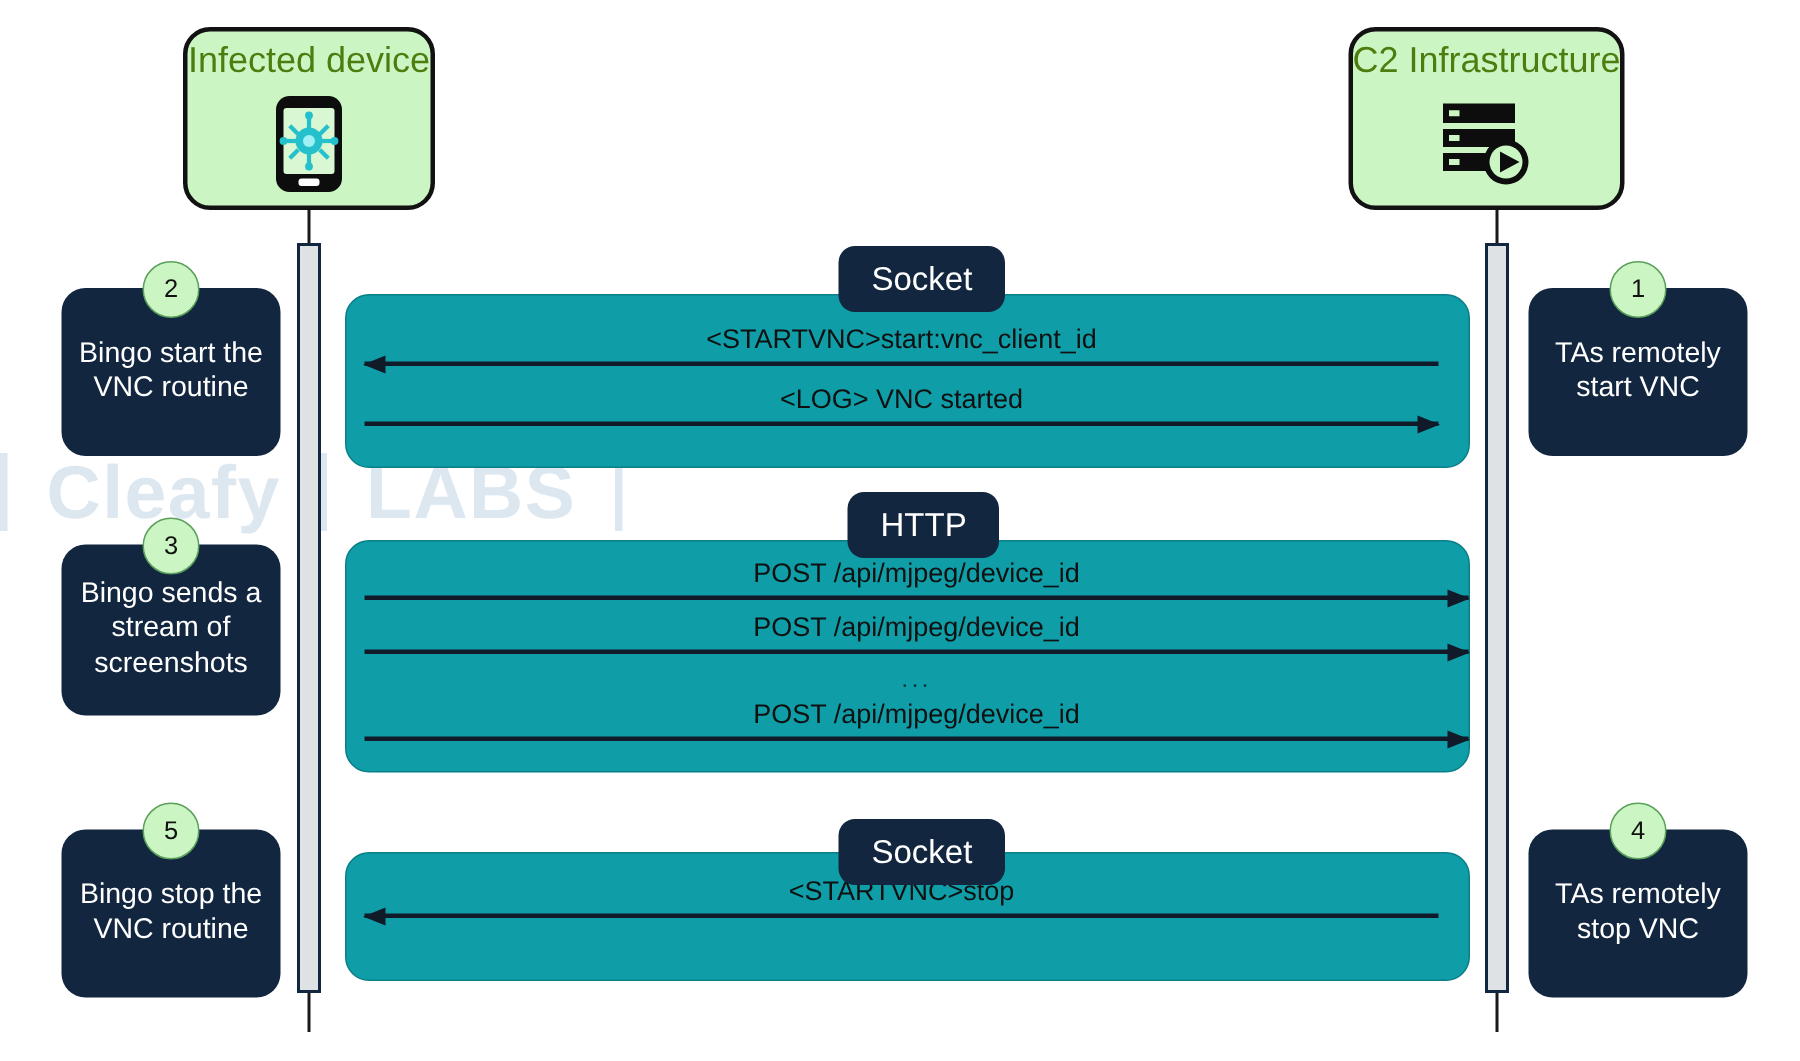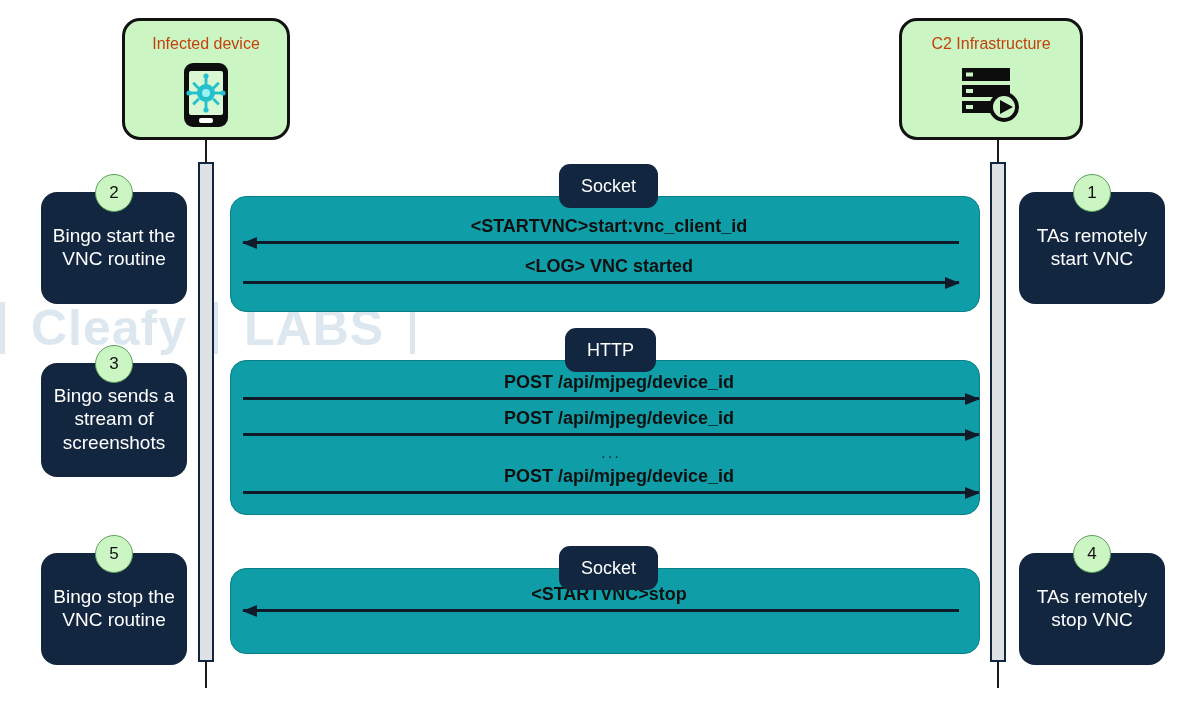--- a/index.html
+++ b/index.html
@@ -50,23 +50,23 @@
     background: #ccf5c4;
     border: 3px solid #121212;
     border-radius: 18px;
     box-sizing: border-box;
     display: flex;
     flex-direction: column;
     align-items: center;
     z-index: 6;
   }
   .actor-label {
-    font-size: 16px;
-    color: #c2410c;
-    margin-top: 14px;
+    font-size: 24px;
+    color: #4d7c0f;
+    margin-top: 6px;
     white-space: nowrap;
   }
   .actor-icon {
     flex: 1;
     display: flex;
     align-items: center;
     justify-content: center;
   }
   #actor-device { left: 122px; top: 18px; width: 168px; height: 122px; }
   #actor-c2 { left: 899px; top: 18px; width: 184px; height: 122px; }
@@ -128,44 +128,43 @@
     border: 1.5px solid #0a7f88;
     border-radius: 16px;
     box-sizing: border-box;
     z-index: 1;
   }
   .frag-tag {
     position: absolute;
     background: #12263f;
     border-radius: 11px;
     color: #ffffff;
-    font-size: 18px;
+    font-size: 22px;
     height: 44px;
     display: flex;
     align-items: center;
     justify-content: center;
     padding: 0 22px;
     z-index: 8;
   }
 
   
   .msg {
     position: absolute;
     z-index: 4;
   }
   .msg-label {
     position: absolute;
-    left: 8px;
+    left: 0;
     width: 100%;
     bottom: 7px;
     text-align: center;
     font-size: 18px;
     color: #101010;
     white-space: nowrap;
-    font-weight: bold;
   }
   .msg-line {
     position: absolute;
     left: 0;
     bottom: 0;
     width: 100%;
     height: 3px;
     background: #101a28;
   }
   .arrowhead {

